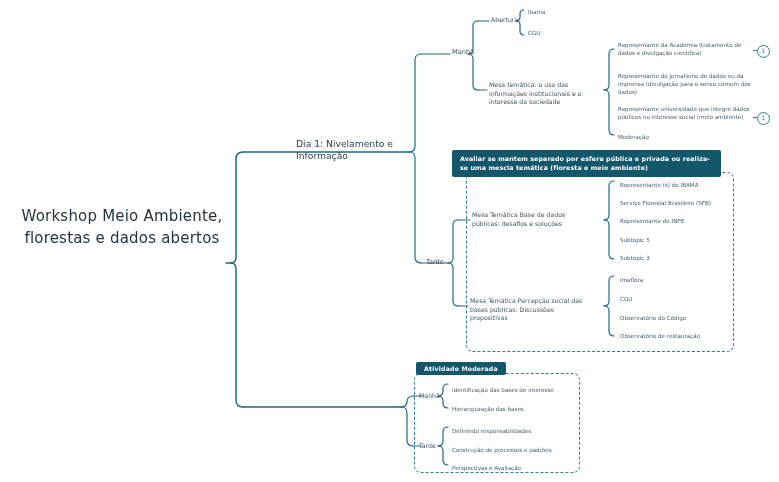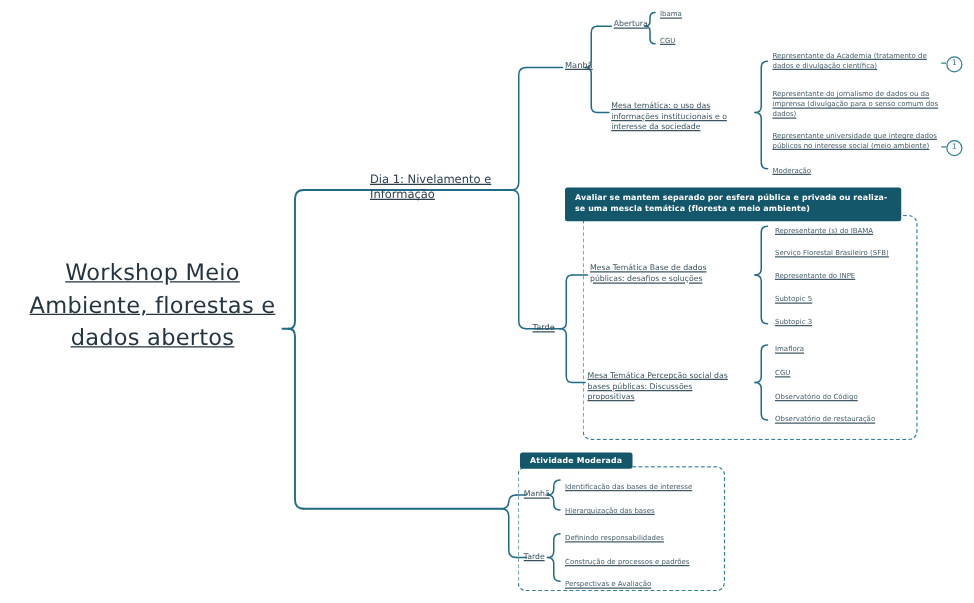--- a/index.html
+++ b/index.html
@@ -7,25 +7,25 @@
     width:779px;height:482px;
     background:#ffffff;
     font-family:"DejaVu Sans", sans-serif;
     color:#2b3a45;
     overflow:hidden;
     position:relative;
   }
   #canvas{position:absolute;inset:0;}
   svg.links{position:absolute;left:0;top:0;width:779px;height:482px;pointer-events:none;}
 
-  .node{position:absolute;box-sizing:border-box;text-decoration:underline;}
+  .node{position:absolute;box-sizing:border-box;}
   .root{
     left:18px;top:206px;width:208px;
     text-align:center;
-    font-size:18px;line-height:1.45;
+    font-size:15px;line-height:1.45;
     color:#243540;
     letter-spacing:.2px;
   }
   .lvl1{
     font-size:9.2px;line-height:1.35;color:#2c3f4b;padding-left:48px;
   }
   .lvl2{
     font-size:6.6px;line-height:1.35;color:#38505d;
   }
   .lvl3{

